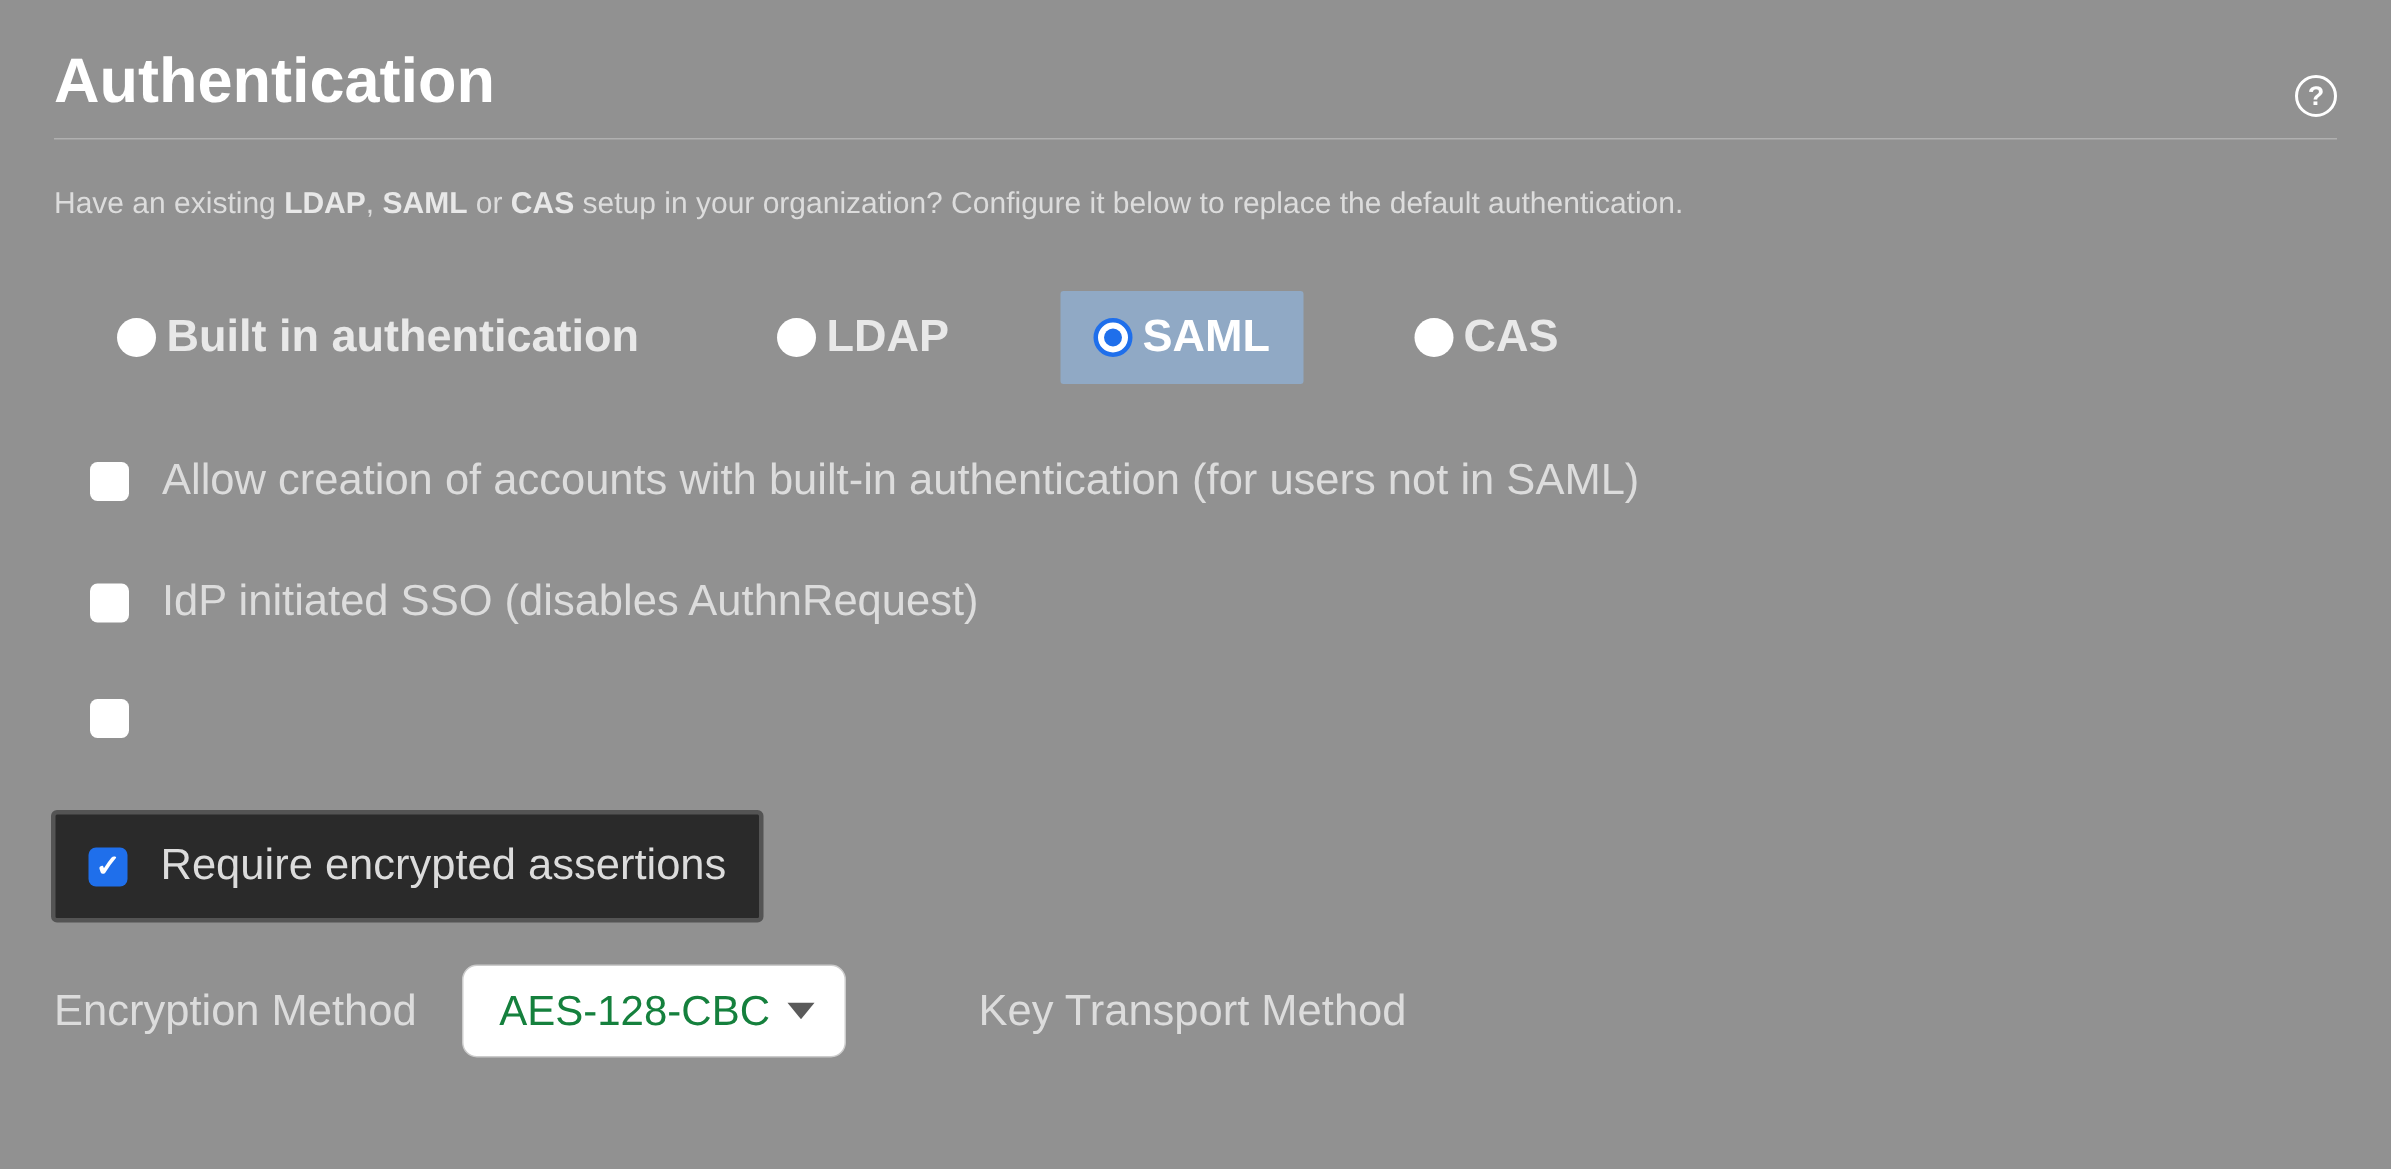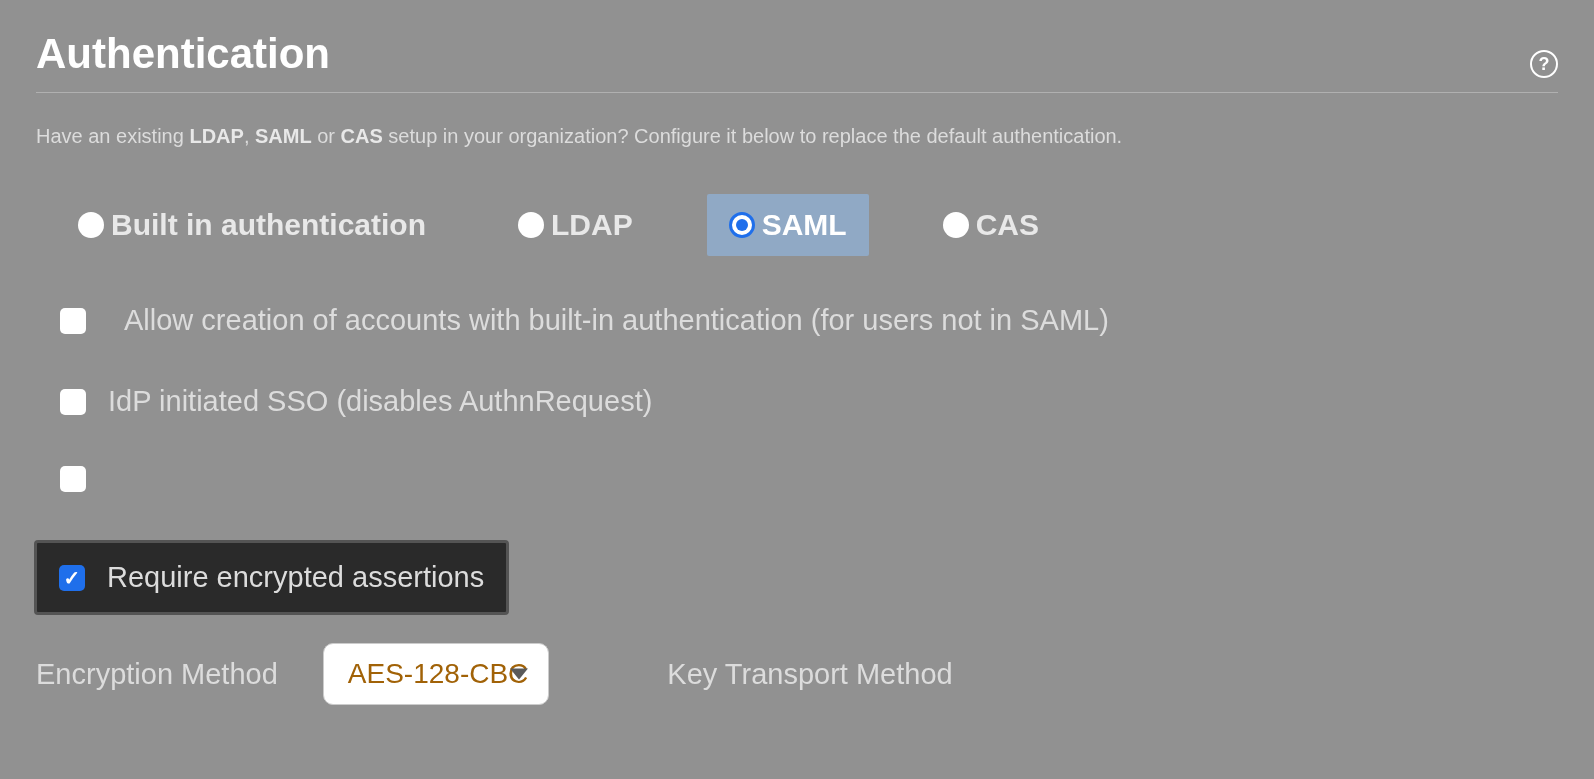--- a/index.html
+++ b/index.html
@@ -133,43 +133,42 @@
       color: #ffffff;
       font-size: 20px;
       font-weight: 900;
     }
     .checkbox-label {
       font-size: 29px;
       color: #dcdcdc;
     }
     .checkbox-label .primary {
       font-weight: 500;
-      margin-left: 16px;
     }
     .checkbox-row.highlighted .checkbox-label {
       color: #dcdcdc;
     }
     .select-row {
       display: flex;
       align-items: center;
-      gap: 45px;
+      gap: 30px;
       padding-left: 0px;
       margin-top: 26px;
     }
     .select-label {
       font-size: 29px;
       color: #dcdcdc;
     }
     .select {
       background: #ffffff;
       border: 1px solid #cccccc;
       border-radius: 10px;
-      padding: 14px 20px 14px 24px;
+      padding: 14px 50px 14px 24px;
       font-size: 28px;
-      color: #a16207;
+      color: #15803d;
       font-weight: 500;
       position: relative;
       cursor: pointer;
       display: flex;
       align-items: center;
       gap: 18px;
     }
     .caret {
       width: 0;
       height: 0;

